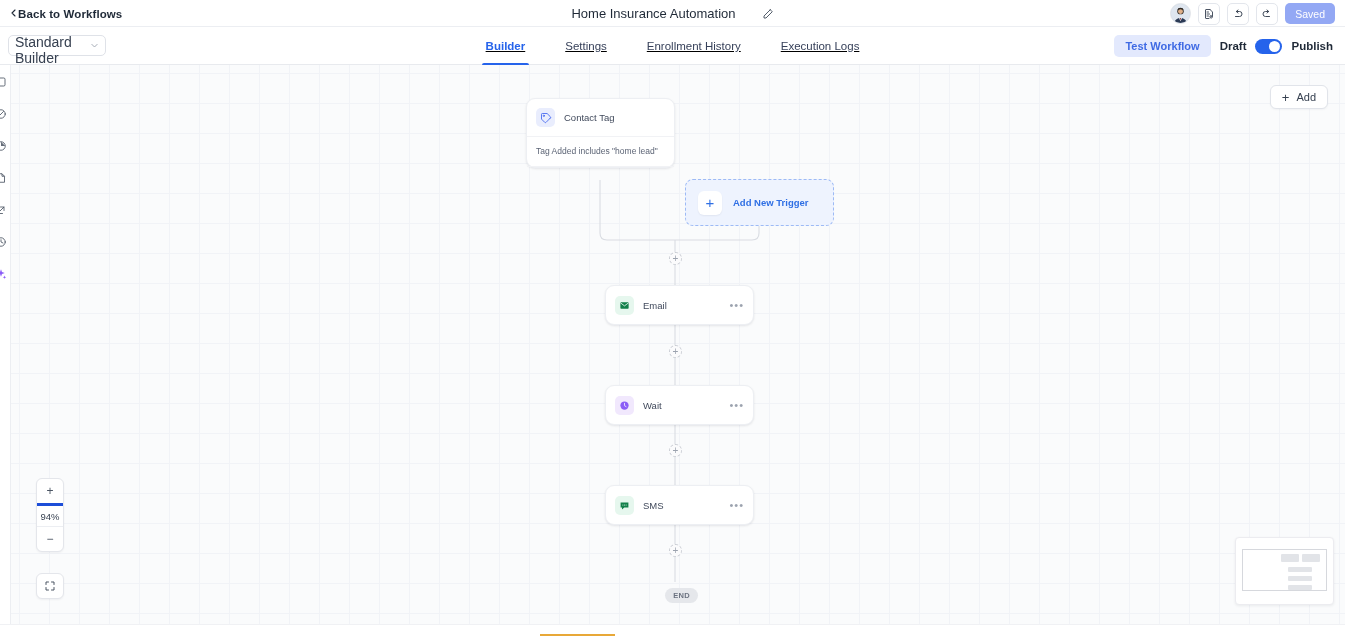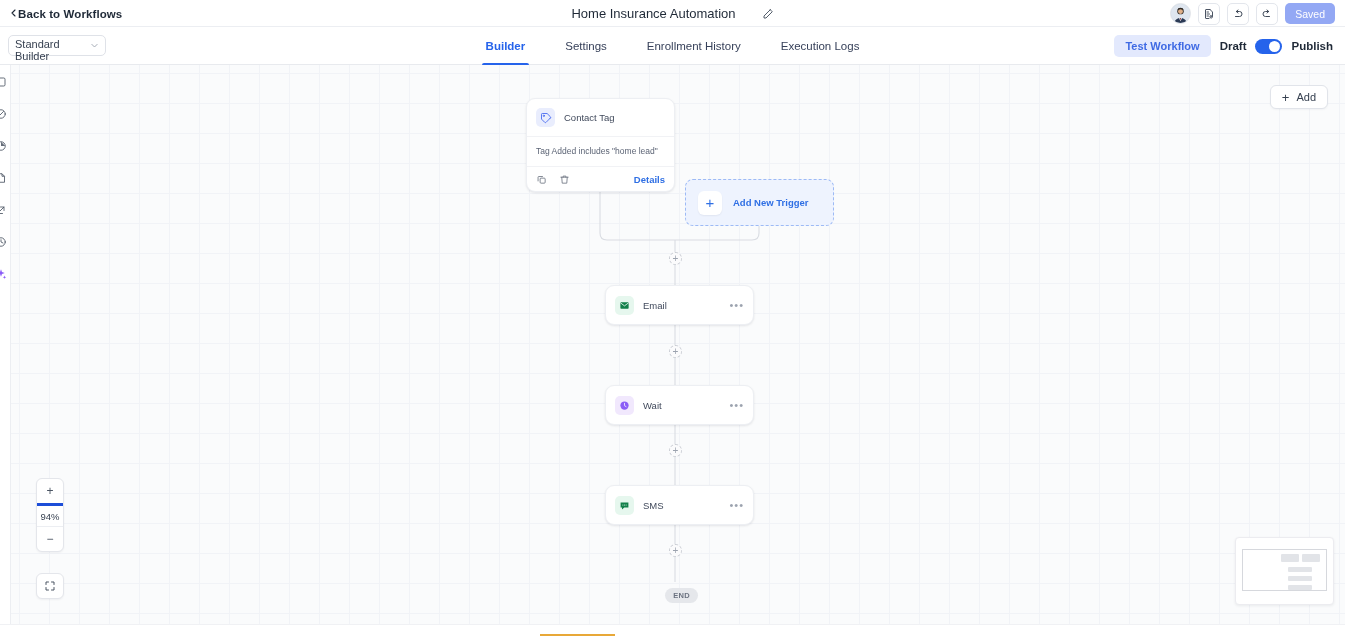--- a/index.html
+++ b/index.html
@@ -64,26 +64,26 @@
   .subbar {
     position: absolute; left: 0; top: 27px; width: 1345px; height: 38px;
     background: #ffffff; border-bottom: 1px solid #e8eaee;
   }
   .builder-select {
     position: absolute; left: 8px; top: 8px;
     width: 98px; height: 21px; border: 1px solid #dfe2e8; border-radius: 5px;
     background: #fff; display: flex; align-items: center;
     padding: 0 6px; cursor: pointer;
   }
-  .builder-select span { font-size: 11px; color: #374151; flex: 1; margin-top: 9px; }
+  .builder-select span { font-size: 14px; color: #374151; flex: 1; margin-top: 9px; }
   .builder-select .chev { width: 9px; height: 9px; color: #9ca3af; }
 
   .tabs {
     position: absolute; left: 0; right: 0; top: 0; height: 38px;
-    display: flex; align-items: stretch; justify-content: center; gap: 4px;
+    display: flex; align-items: stretch; justify-content: center; gap: 4px; text-decoration: underline;
   }
   .tab {
     display: flex; align-items: center; padding: 0 18px;
     font-size: 11.5px; color: #37415a; cursor: pointer;
     position: relative; white-space: nowrap;
   }
   .tab.active { color: #2563eb; font-weight: 600; }
   .tab.active::after {
     content: ""; position: absolute; left: 14px; right: 14px; bottom: 0;
     height: 2px; background: #2563eb; border-radius: 2px 2px 0 0;
@@ -449,33 +449,20 @@
       <div class="tc-head">
         <div class="tc-ico">
           <svg viewBox="0 0 24 24" fill="none" stroke="currentColor" stroke-width="1.8" stroke-linecap="round" stroke-linejoin="round">
             <path d="M20.6 12.2l-8.4 8.4a2 2 0 0 1-2.8 0L3 14.2V4.6A1.6 1.6 0 0 1 4.6 3h9.6l6.4 6.4a2 2 0 0 1 0 2.8z"></path>
             <circle cx="7.6" cy="7.6" r="1.3"></circle>
           </svg>
         </div>
         <span class="tc-title">Contact Tag</span>
       </div>
       <div class="tc-body">Tag Added includes "home lead"</div>
-      <div class="tc-foot">
-        <svg viewBox="0 0 24 24" fill="none" stroke="currentColor" stroke-width="1.8" stroke-linejoin="round">
-          <rect x="9" y="9" width="11" height="11" rx="2"></rect>
-            <path d="M15 5.5H6A1.5 1.5 0 0 0 4.5 7v9"></path>
-        </svg>
-        <svg viewBox="0 0 24 24" fill="none" stroke="currentColor" stroke-width="1.8" stroke-linecap="round" stroke-linejoin="round">
-          <path d="M4 7h16"></path>
-            <path d="M9 7V4.6h6V7"></path>
-            <path d="M6 7l1 13h10l1-13"></path>
-        </svg>
-        <span class="sp"></span>
-        <span class="tc-details">Details</span>
-      </div>
     </div>
 
     <div id="add-trigger">
       <div class="box">+</div>
       <span class="lbl">Add New Trigger</span>
     </div>
 
     <div class="plus-dot" id="plus-1">
       <span>+</span>
     </div>

